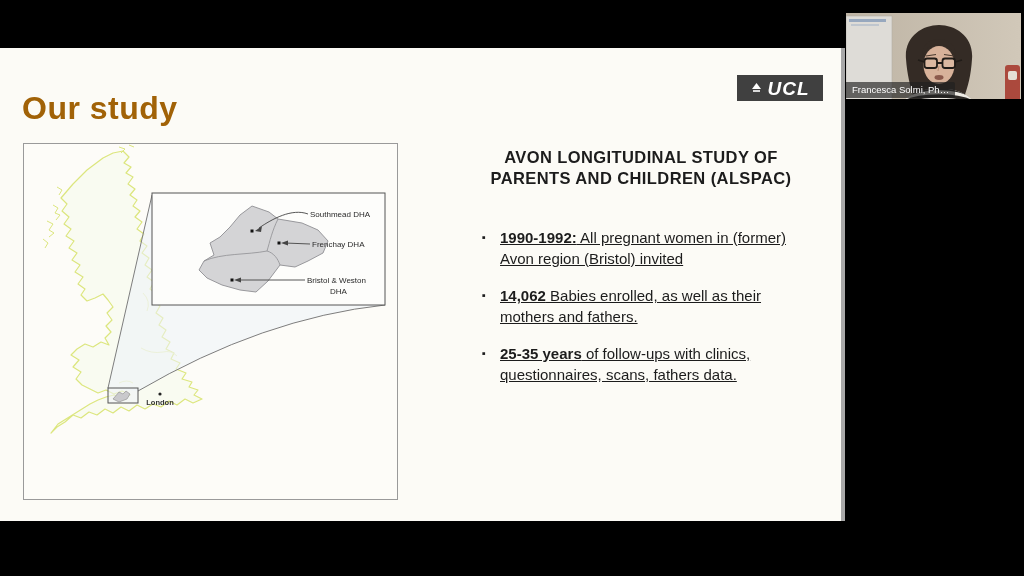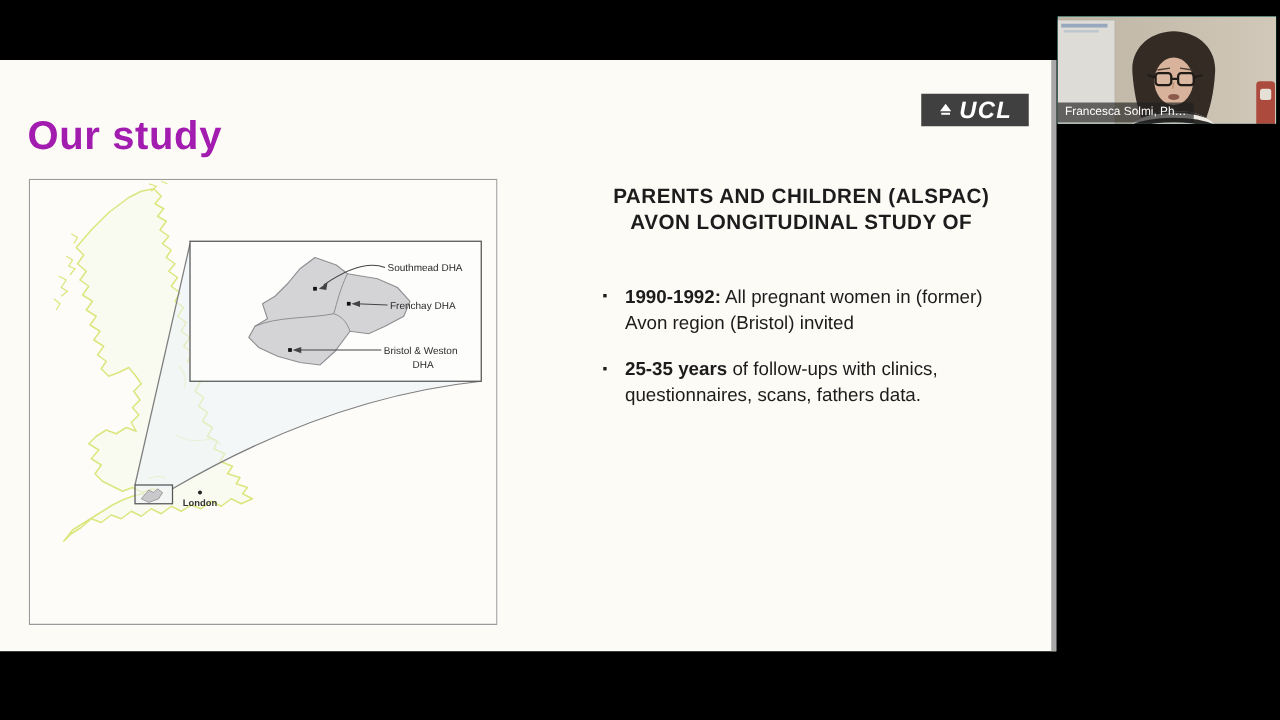--- a/index.html
+++ b/index.html
@@ -12,41 +12,41 @@
   #bar-bottom{left:0;top:521px;width:1024px;height:55px;}
   #col-right{left:845px;top:0;width:179px;height:576px;}
 
   
   .slide{
     position:absolute;left:0;top:48px;width:841px;height:473px;
     background:#fcfbf6;border-right:4px solid #a8a8a8;
   }
   .slide-title{
     position:absolute;left:22px;top:41px;
-    font-size:32px;font-weight:bold;color:#a21caf;line-height:38px;letter-spacing:.5px;
+    font-size:32px;font-weight:bold;color:#a16207;line-height:38px;letter-spacing:.5px;
   }
   .ucl-logo{
     position:absolute;left:737px;top:27px;width:86px;height:26px;
     background:#404040;display:flex;align-items:center;justify-content:center;gap:4px;font-style:italic;
   }
   .ucl-logo .logo-text{
     color:#fff;font-weight:bold;font-size:19px;letter-spacing:1px;line-height:1;
   }
   .map-figure{position:absolute;left:23px;top:95px;width:375px;height:357px;}
   .map-figure svg{display:block;}
 
   
   .content{position:absolute;left:476px;top:99px;width:330px;color:#1c1c1c;}
   .panel-heading{
     text-align:center;font-weight:bold;font-size:16.5px;line-height:21px;letter-spacing:.4px;
   }
   .content ul{margin:38px 0 0 6px;padding:0;list-style:none;}
   .content li{
     position:relative;padding-left:18px;width:292px;
-    font-size:15px;line-height:21px;margin-bottom:16px;
+    font-size:15px;line-height:21px;margin-bottom:16px;text-decoration:underline;
   }
   .content li::before{
     content:'▪';position:absolute;left:0;top:0;font-size:11px;line-height:21px;color:#1c1c1c;
   }
   .content li b{font-weight:bold;}
 
   
   .webcam{
     position:absolute;left:846px;top:13px;width:175px;height:86px;
     overflow:hidden;background:#0f766e;
@@ -142,25 +142,26 @@
         <text x="158" y="24" font-size="8" fill="#2a2a2a">Southmead DHA</text>
         <text x="160" y="54" font-size="8" fill="#2a2a2a">Frenchay DHA</text>
         <text x="155" y="90" font-size="8" fill="#2a2a2a">Bristol &amp; Weston</text>
         <text x="178" y="101" font-size="8" fill="#2a2a2a">DHA</text>
       </g>
     </svg>
   </div>
 
   <div class="content">
     <div class="panel-heading">
+      <div>AVON LONGITUDINAL STUDY OF</div>
       <div>PARENTS AND CHILDREN (ALSPAC)</div>
-      <div>AVON LONGITUDINAL STUDY OF</div>
     </div>
     <ul>
       <li><b>1990-1992:</b><span> All pregnant women in (former) Avon region (Bristol) invited</span></li>
+      <li><b>14,062</b><span> Babies enrolled, as well as their mothers and fathers.</span></li>
       <li><b>25-35 years</b><span> of follow-ups with clinics, questionnaires, scans, fathers data.</span></li>
     </ul>
   </div>
 </div>
 
 <div class="webcam">
   <svg width="175" height="102" viewBox="0 0 175 102">
     <defs>
       <linearGradient id="wall" x1="0" y1="0" x2="1" y2="0">
         <stop offset="0" stop-color="#beb4a4"></stop>

